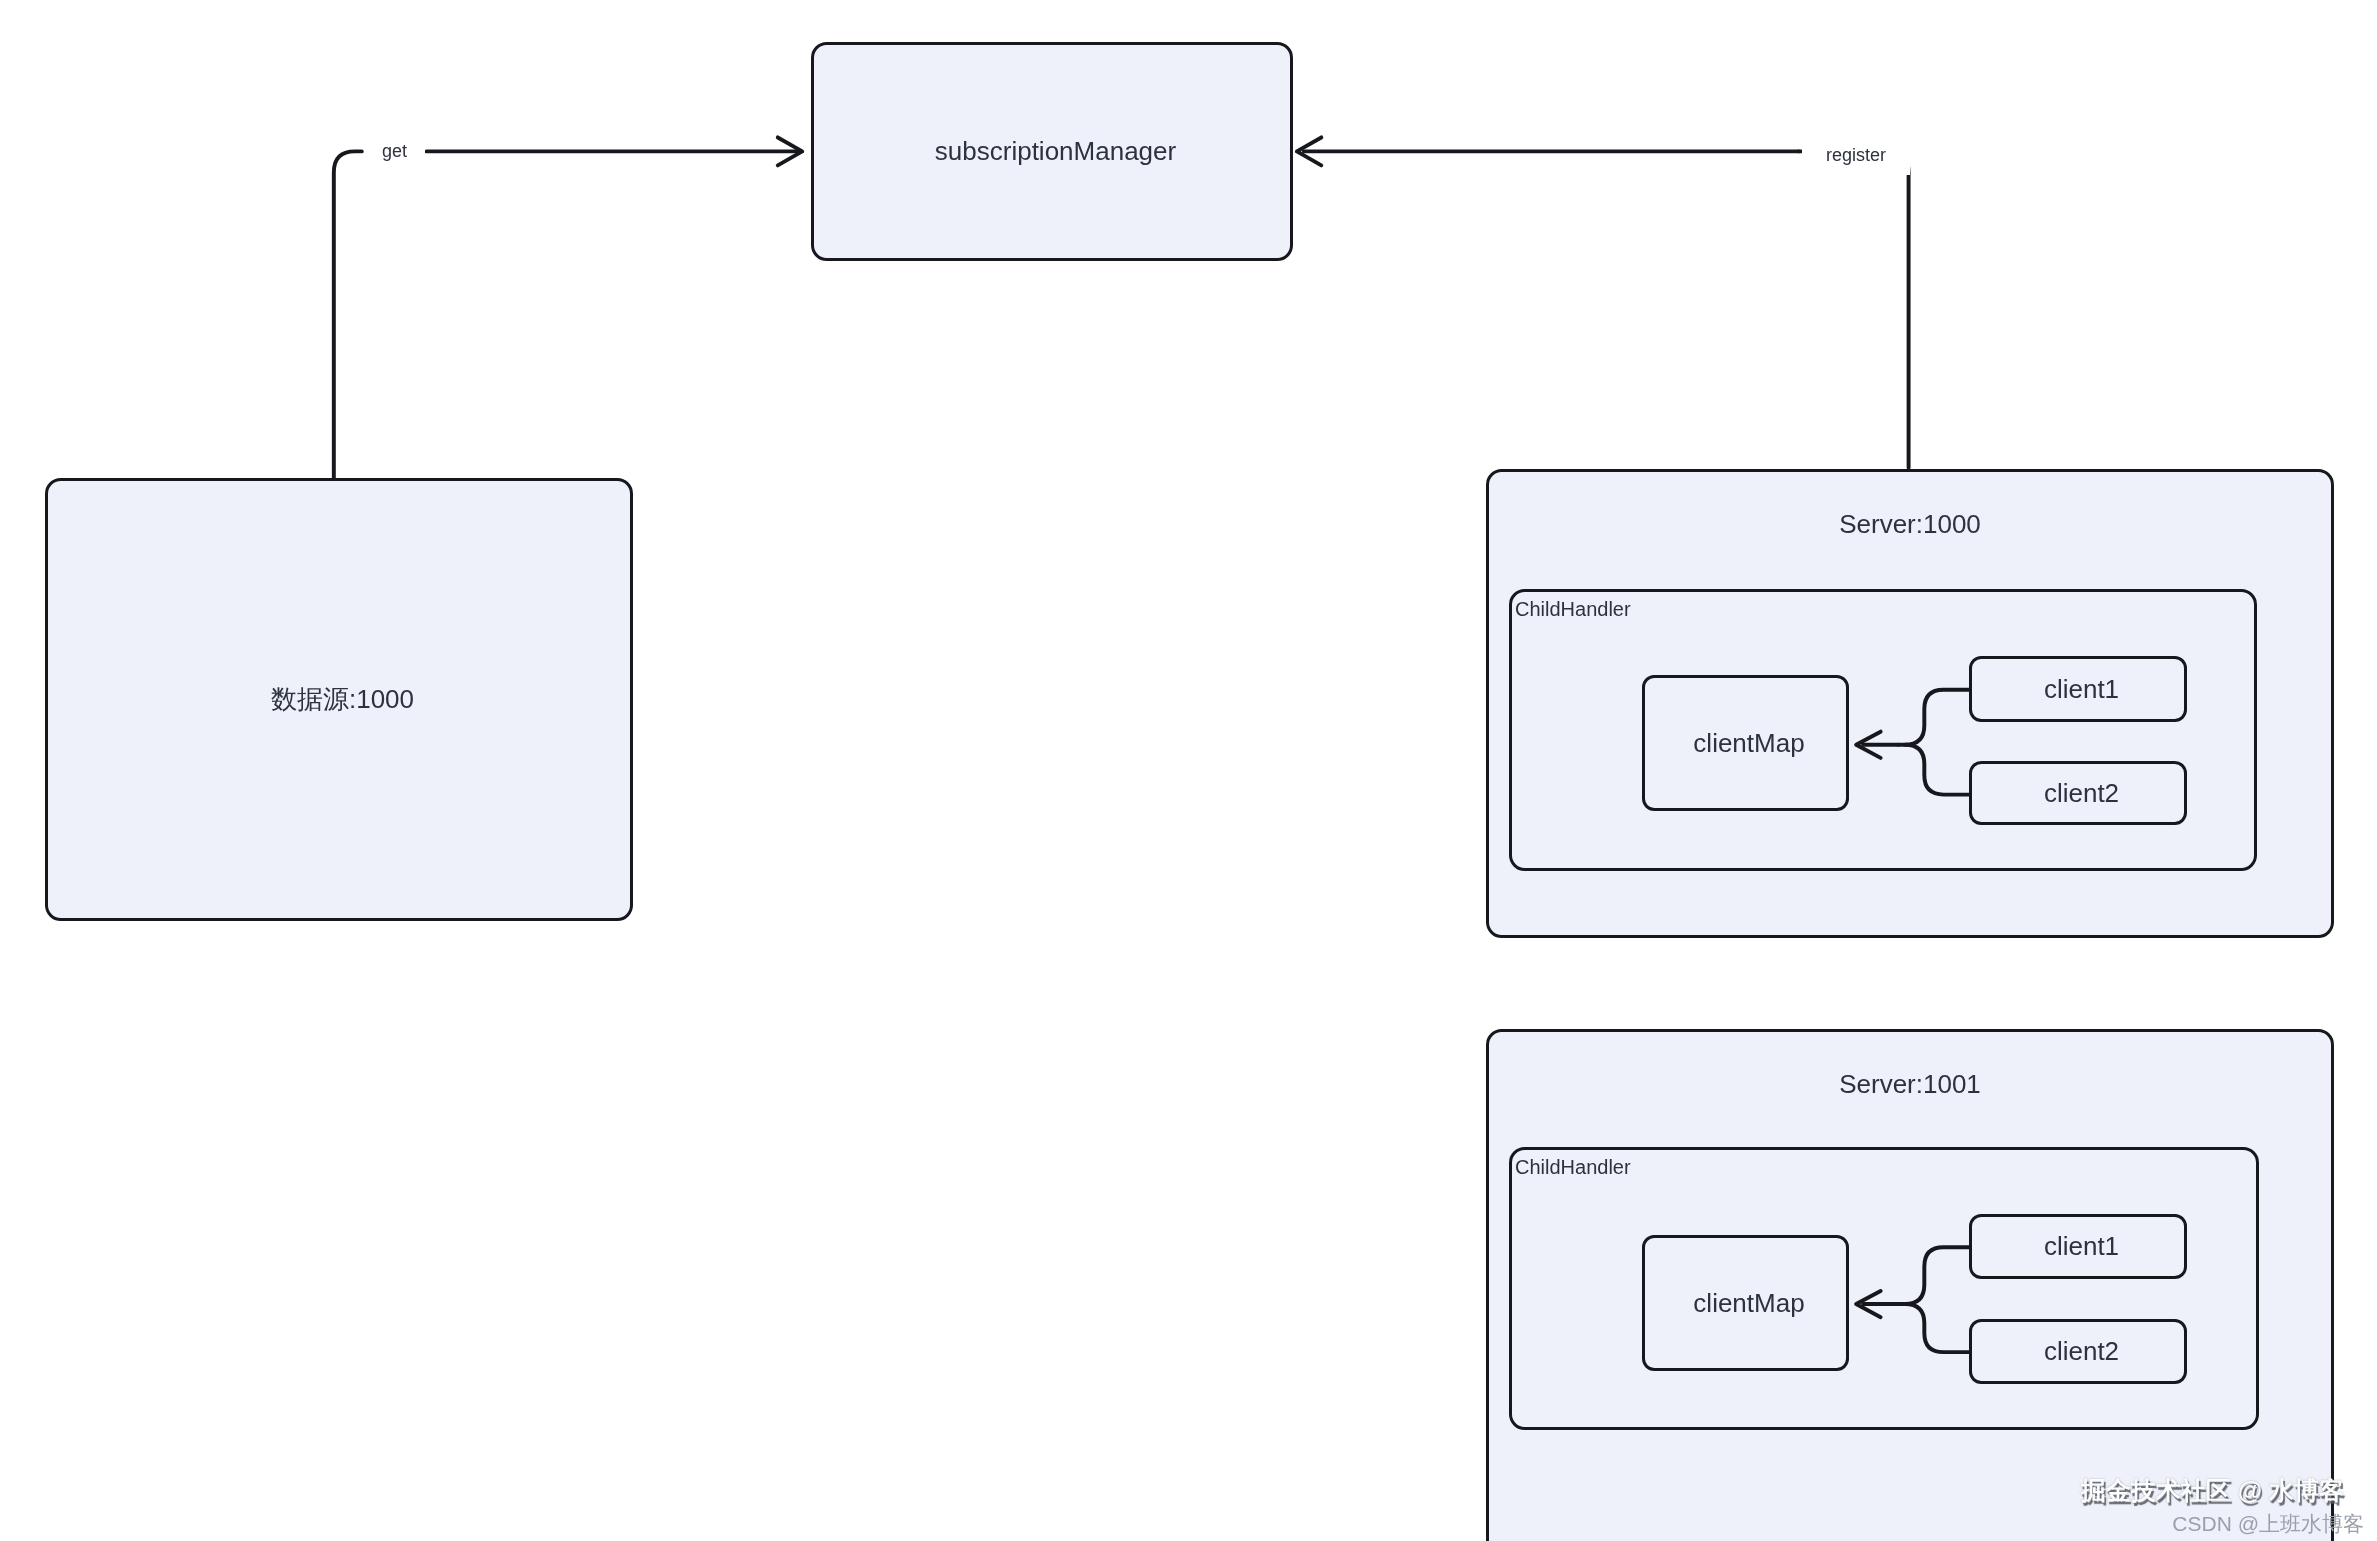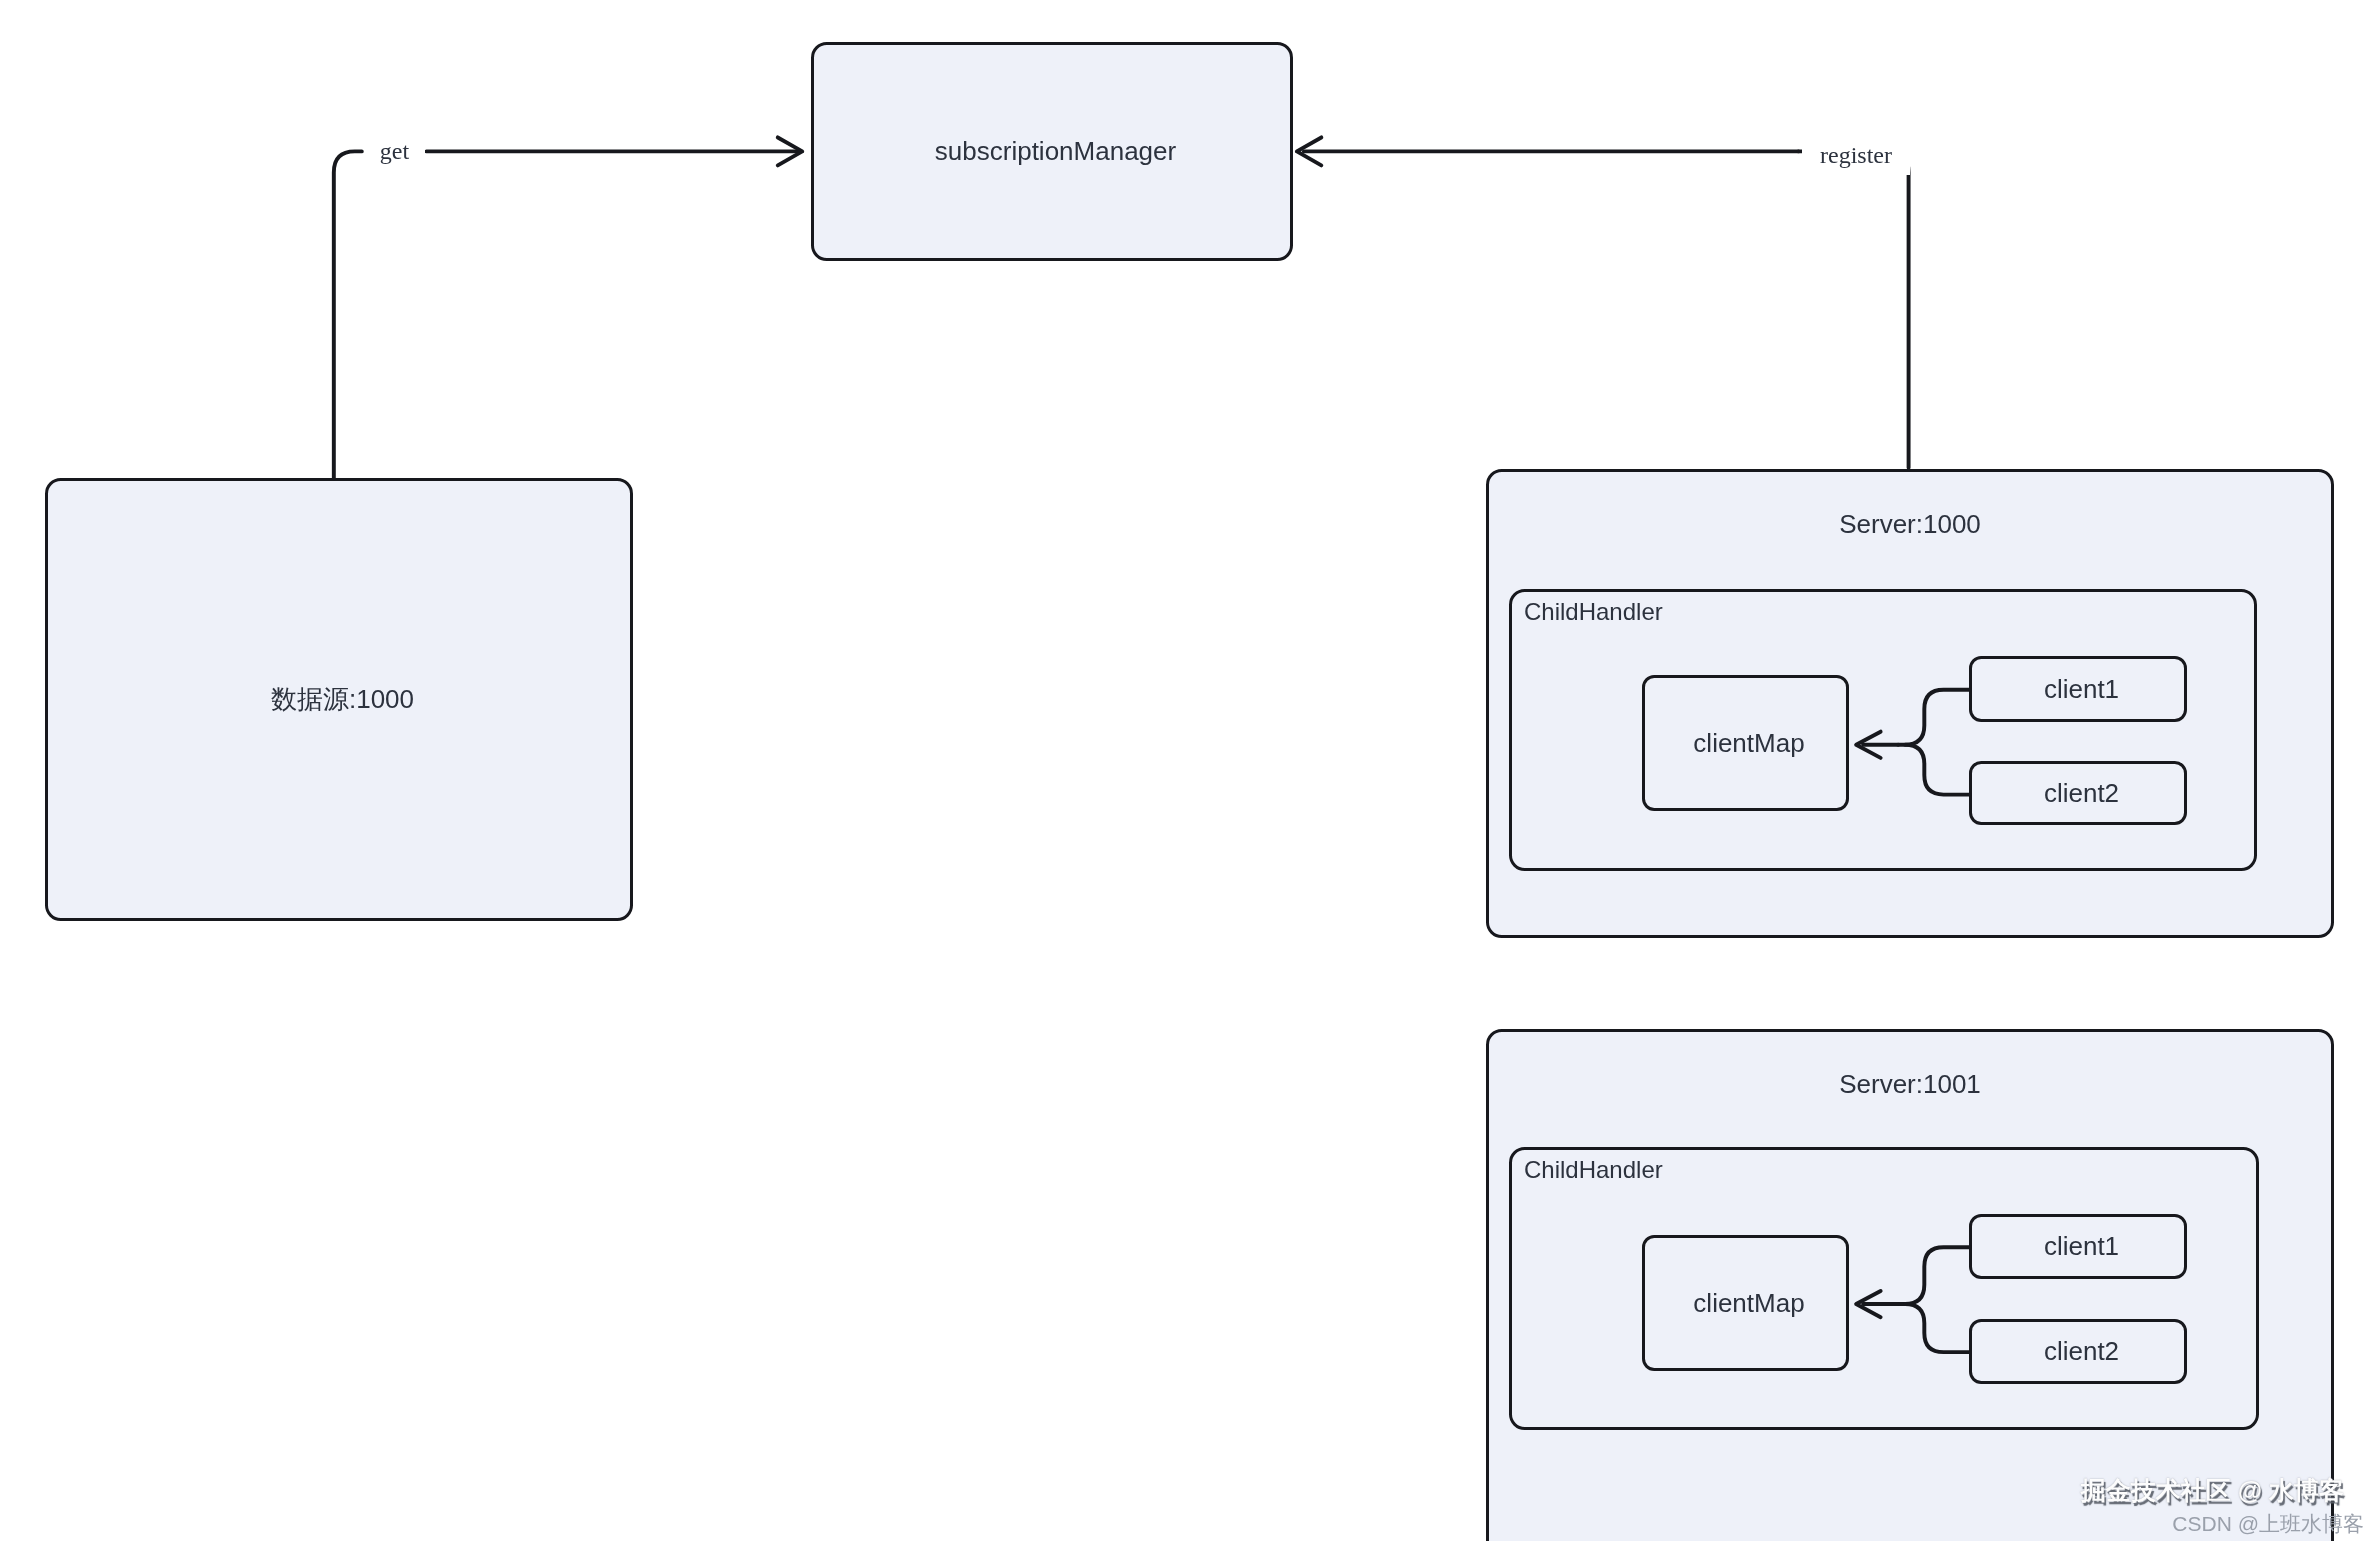--- a/index.html
+++ b/index.html
@@ -45,35 +45,34 @@
   .server-title {
     position: absolute;
     left: 0; top: 37px;
     width: 100%;
     text-align: center;
     color: #2c323e;
     font-size: 26px;
   }
   .handler-title {
     position: absolute;
-    left: 12px; top: 6.1px;
+    left: 3px; top: 6.1px;
     color: #2c323e;
-    font-size: 24px;
+    font-size: 20px;
   }
   .small { border-radius: 12.2px; }
   .edge-label {
     position: absolute;
     background: #ffffff;
     color: #2c323e;
-    font-size: 24px;
+    font-size: 18px;
     display: flex;
     align-items: center;
     justify-content: center;
     z-index: 3;
-    font-family: Liberation Serif, serif;
   }
   .wm-primary {
     position: absolute;
     right: 33px; top: 1474px;
     font-size: 25px;
     font-weight: 600;
     color: #fdfdfd;
     text-shadow: 1.7px 2.6px 0.9px rgba(90,95,105,0.92), 0 0 1.7px rgba(120,125,135,0.65);
     z-index: 4;
     white-space: nowrap;

